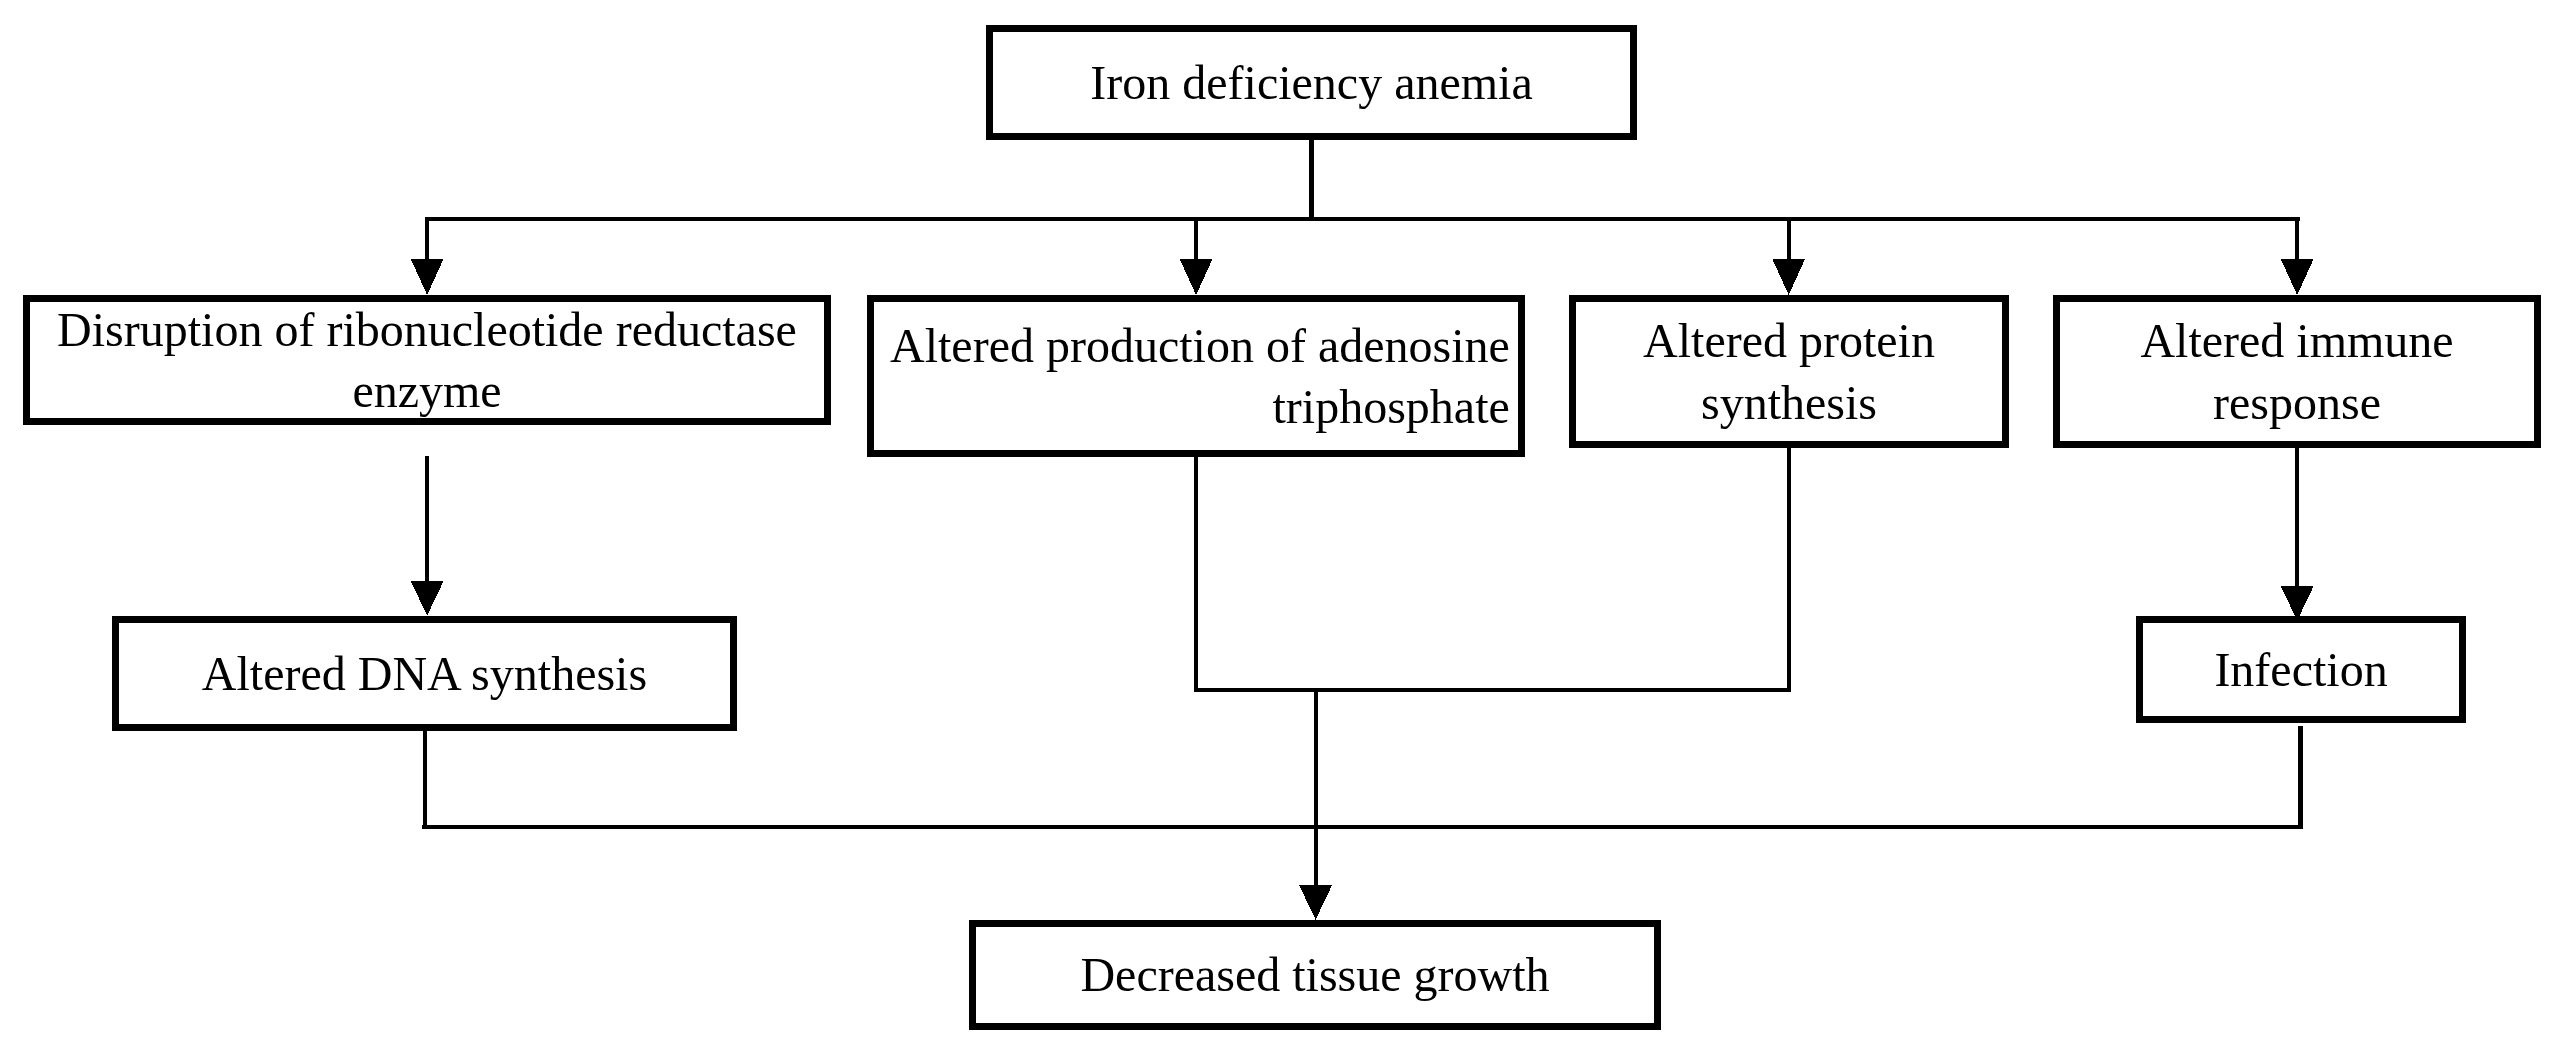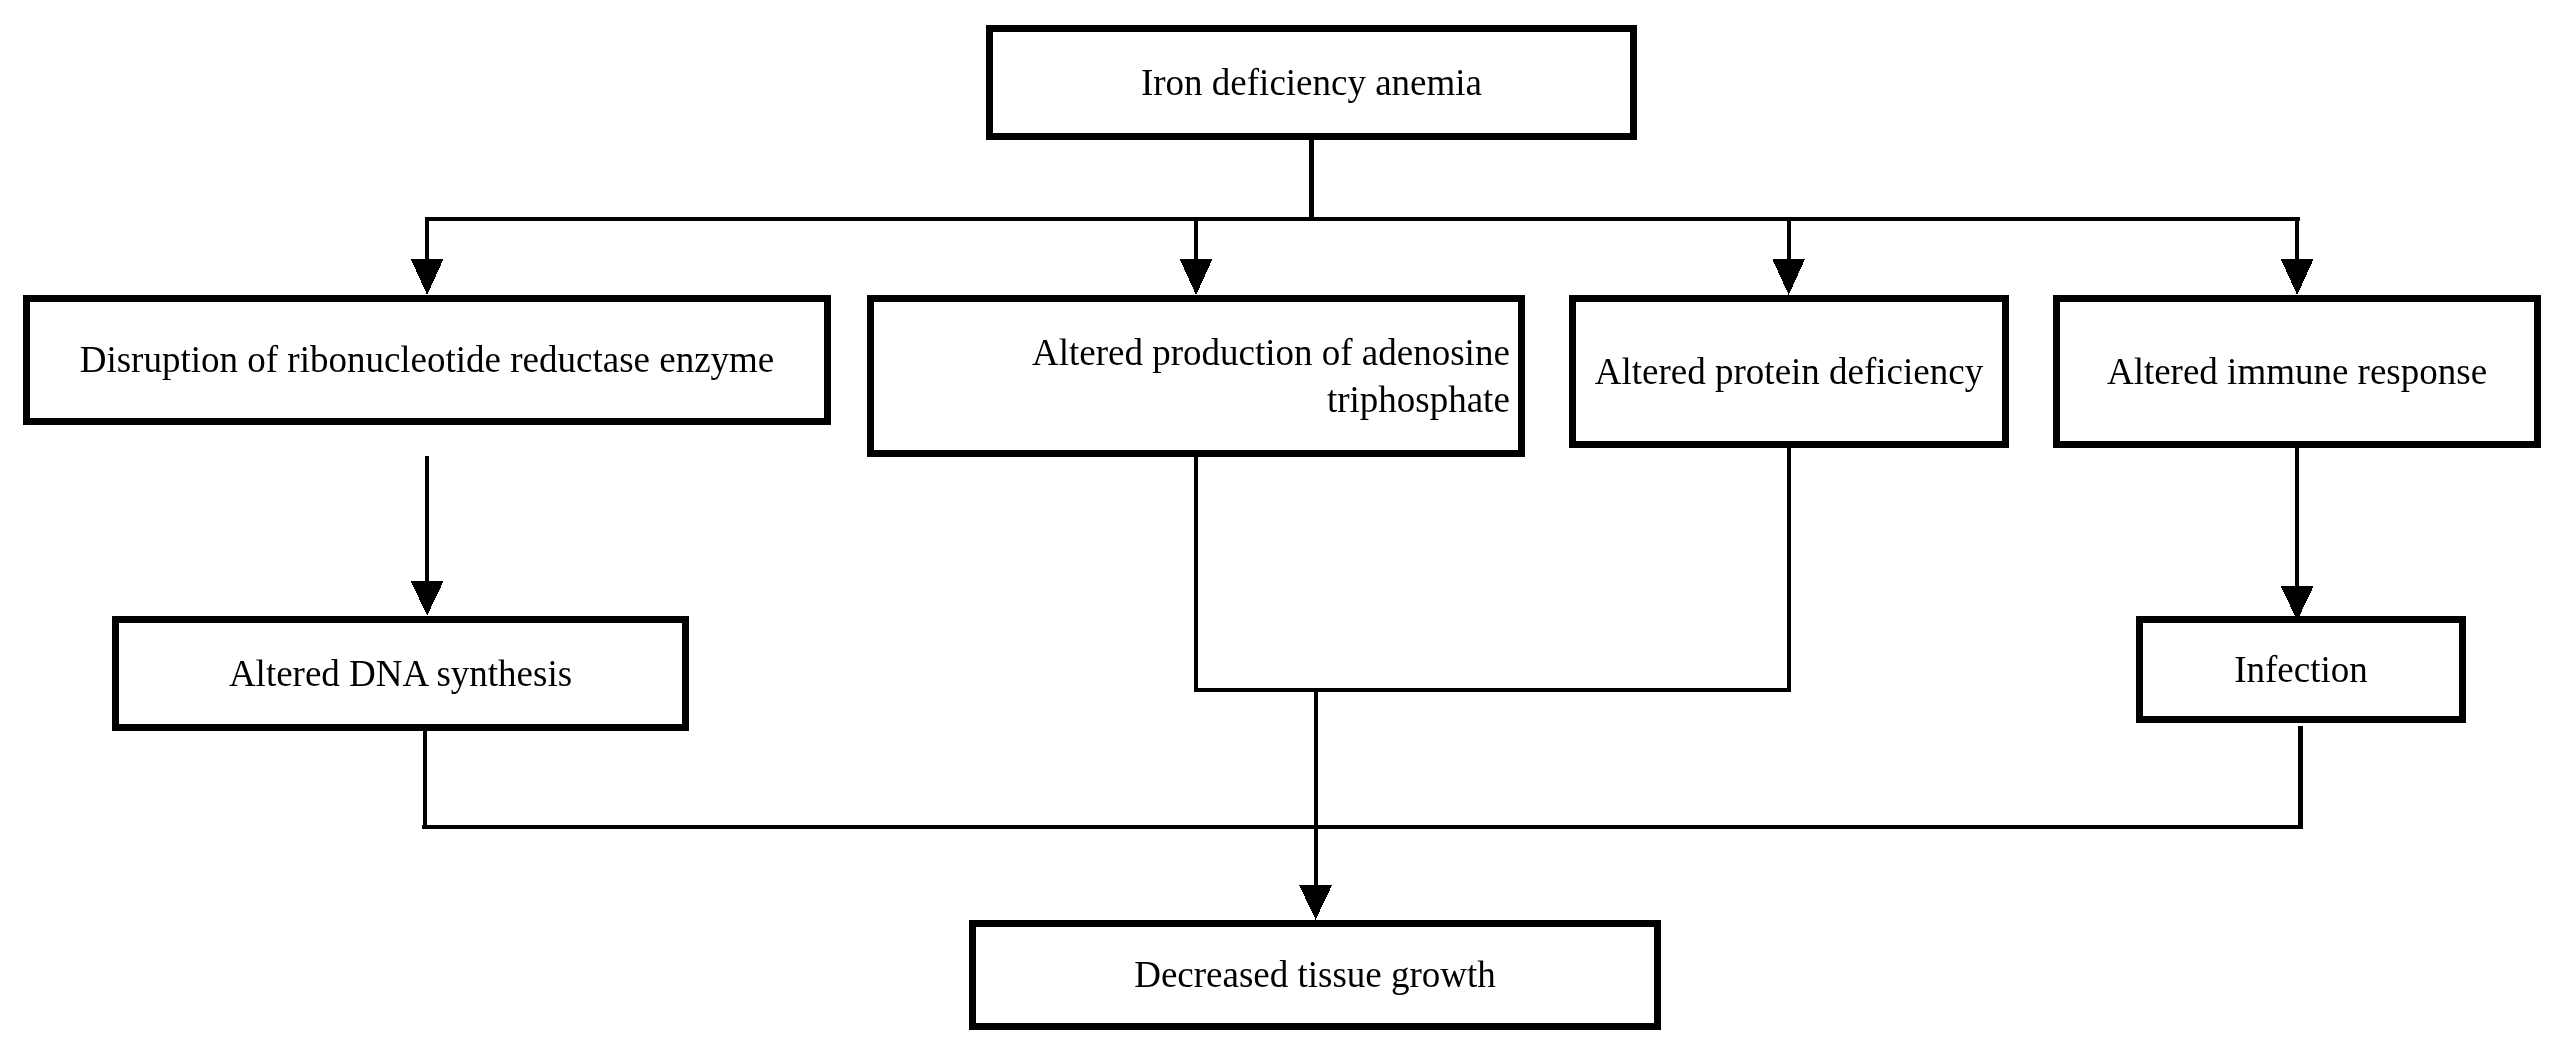--- a/index.html
+++ b/index.html
@@ -33,30 +33,30 @@
   }
   .node {
     position: absolute;
     box-sizing: border-box;
     border: 7.4px solid #000000;
     background: #ffffff;
     display: flex;
     align-items: center;
     justify-content: center;
     text-align: center;
-    font-size: 37px;
+    font-size: 48px;
     line-height: 1.28;
     padding: 3.3px 8.2px;
   }
   .node-iron        { left: 986px; top: 25px;   width: 651px; height: 115px; }
   .node-disruption  { left: 23px;   top: 295px;  width: 808px; height: 130px; }
   .node-production  { left: 867px; top: 295px;  width: 658px; height: 162px; text-align: right; }
   .node-protein     { left: 1569px; top: 295px;  width: 440px; height: 153px; }
   .node-immune      { left: 2053px; top: 295px;  width: 488px; height: 153px; }
-  .node-dna         { left: 112px;  top: 616px;  width: 577px; height: 115px; }
+  .node-dna         { left: 112px;  top: 616px;  width: 625px; height: 115px; }
   .node-infection   { left: 2136px; top: 616px;  width: 330px; height: 107px; }
   .node-tissue      { left: 969px; top: 920px; width: 692px; height: 110px; }
 </style>
 </head>
 <body>
 
 <div class="canvas">
 
   <svg class="connector-layer" viewBox="0 0 3125 1291" xmlns="http://www.w3.org/2000/svg" shape-rendering="crispEdges">
 
@@ -97,21 +97,21 @@
 
   <div class="node node-disruption">
     <span>Disruption of ribonucleotide reductase enzyme</span>
   </div>
 
   <div class="node node-production">
     <span>Altered production of adenosine triphosphate</span>
   </div>
 
   <div class="node node-protein">
-    <span>Altered protein deficiency</span>
+    <span>Altered protein synthesis</span>
   </div>
 
   <div class="node node-immune">
     <span>Altered immune response</span>
   </div>
 
   <div class="node node-dna">
     <span>Altered DNA synthesis</span>
   </div>
 

